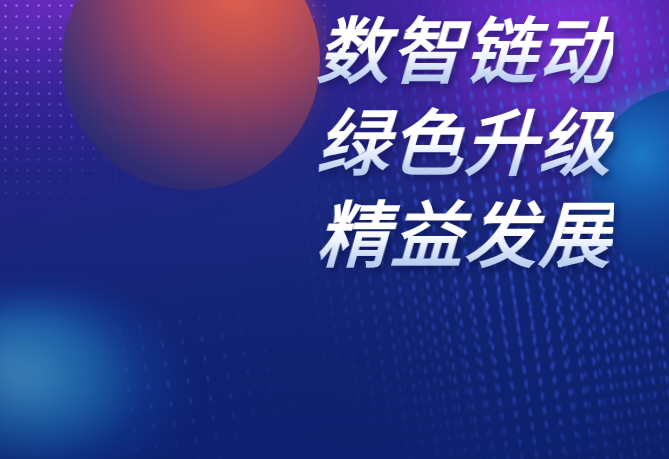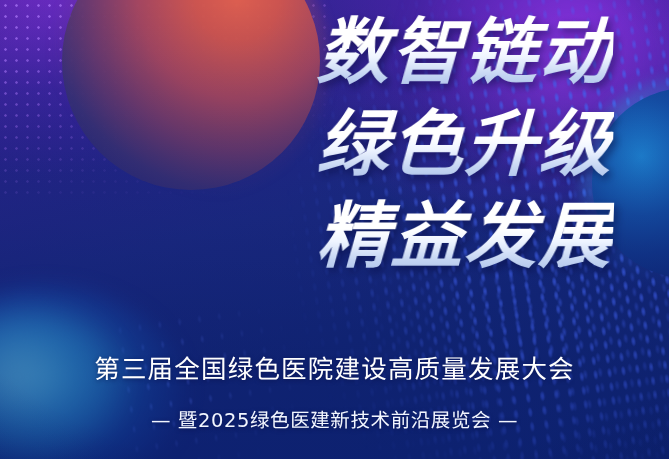--- a/index.html
+++ b/index.html
@@ -231,18 +231,14 @@
 
   <div class="layer bg-shade"></div>
   <div class="layer vignette"></div>
 
   <div class="headline">
     <span class="hl-line">数智链动</span>
     <span class="hl-line">绿色升级</span>
     <span class="hl-line">精益发展</span>
   </div>
 
-  <div class="sub-wrap">
-    <div class="sub-main">第三届全国绿色医院建设高质量发展大会</div>
-    <div class="sub-secondary">— 暨2025绿色医建新技术前沿展览会 —</div>
-  </div>
 
 </div>
 
 </body></html>

